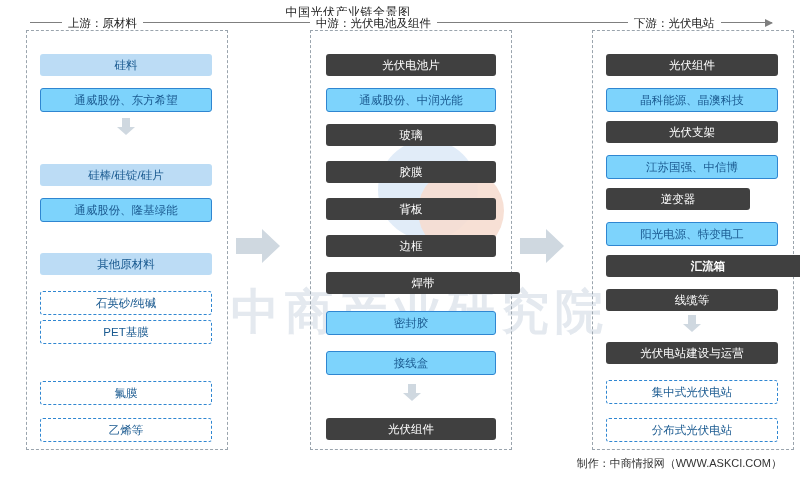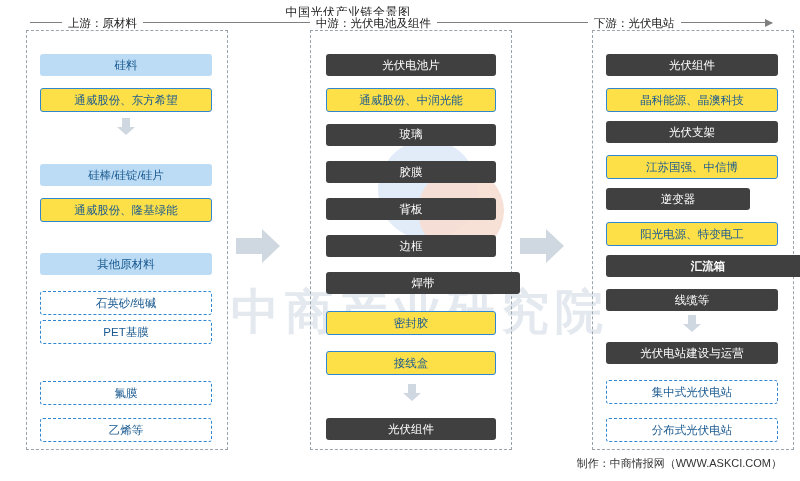--- a/index.html
+++ b/index.html
@@ -49,21 +49,21 @@
     position: absolute;
     top: 16px;
     background: #ffffff;
     font-size: 11.5px;
     color: #222;
     padding: 0 6px;
     white-space: nowrap;
   }
   .seg-label.up   { left: 62px; }
   .seg-label.mid  { left: 310px; }
-  .seg-label.down { left: 588px; text-align: right; }
+  .seg-label.down { left: 628px; text-align: right; }
 
   
   .wm {
     position: absolute;
     left: 0; top: 0; width: 800px; height: 481px;
     pointer-events: none;
   }
   .wm-circle {
     position: absolute;
     border-radius: 50%;
@@ -115,21 +115,21 @@
   }
   .box.light {
     background: #bcdcf5;
     color: #1a5a90;
   }
   .box.solid {
     background: #404040;
     color: #ffffff;
   }
   .box.outline {
-    background: #fde047;
+    background: #7dd3fc;
     border: 1px solid #2f86d1;
     color: #1a5a90;
   }
   .box.dashed {
     background: #ffffff;
     border: 1px dashed #2f86d1;
     color: #1a5a90;
   }
 
   
@@ -217,21 +217,21 @@
 <div class="box dashed" style="left:40px;  top:381px; width:170px;">氟膜</div>
 <div class="box dashed" style="left:40px;  top:418px; width:170px;">乙烯等</div>
 
 <div class="hArrow" style="left:236px; top:229px;">
     <div class="stem"></div>
     <div class="head"></div>
   </div>
 
 <div class="box solid" style="left:326px; top:54px;  width:170px;">光伏电池片</div>
 <div class="box outline" style="left:326px; top:88px;  width:168px;">通威股份、中润光能</div>
-<div class="box solid" style="left:326px; top:124px; width:170px;font-family:Liberation Mono, monospace;">玻璃</div>
+<div class="box solid" style="left:326px; top:124px; width:170px;">玻璃</div>
 <div class="box solid" style="left:326px; top:161px; width:170px;">胶膜</div>
 <div class="box solid" style="left:326px; top:198px; width:170px;">背板</div>
 <div class="box solid" style="left:326px; top:235px; width:170px;">边框</div>
 <div class="box solid" style="left:326px; top:272px; width:194px;">焊带</div>
 <div class="box outline" style="left:326px; top:311px; width:168px;">密封胶</div>
 <div class="box outline" style="left:326px; top:351px; width:168px;">接线盒</div>
 <div class="vArrow" style="left:403px; top:384px;">
     <div class="stem"></div>
     <div class="head"></div>
   </div>

